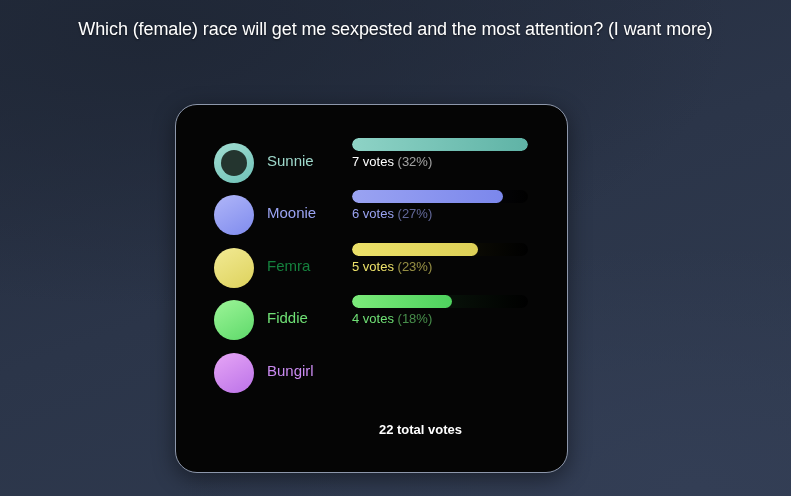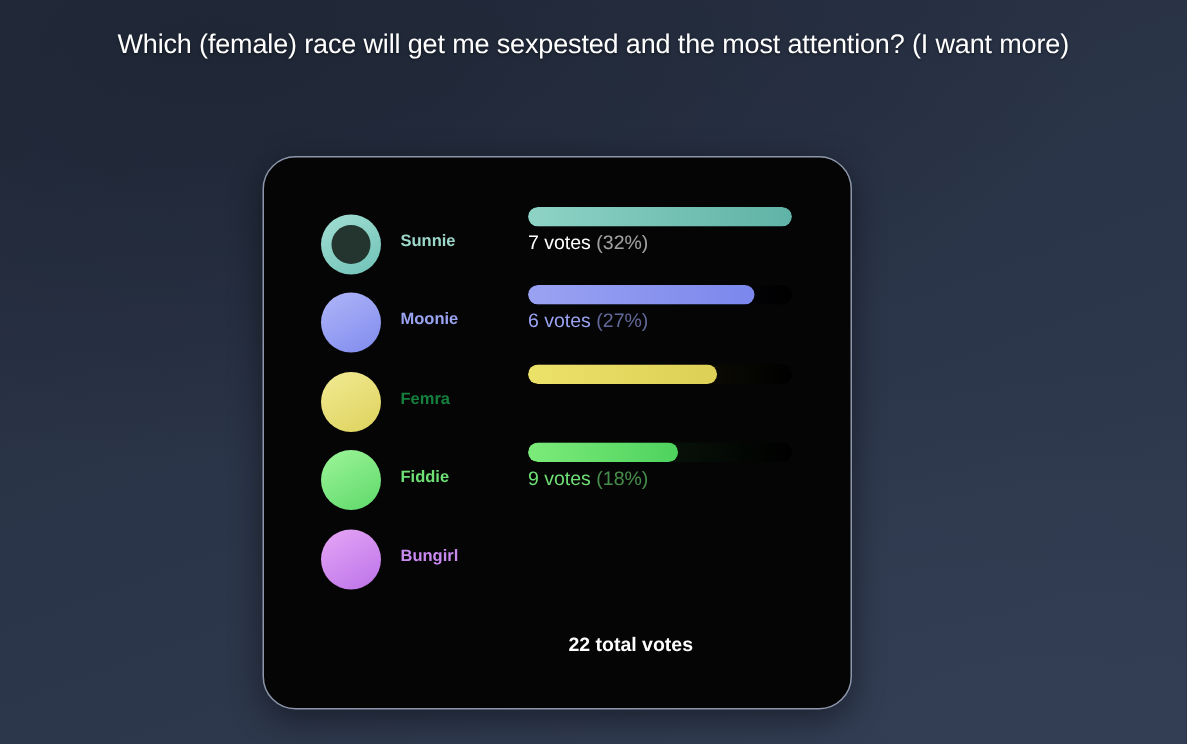--- a/index.html
+++ b/index.html
@@ -92,24 +92,23 @@
     height: 26px;
     border-radius: 50%;
     background: #24352f;
   }
 
   
   .option-name {
     position: absolute;
     left: 53px;
     top: 13px;
-    font-size: 11px;
+    font-size: 15px;
     line-height: 20px;
     white-space: nowrap;
-    font-weight: bold;
   }
 
   
   .bar-area {
     position: absolute;
     left: 138px;
     top: 0;
     width: 176px;
   }
   .bar-track {
@@ -189,32 +188,36 @@
         </div>
       </div>
 
       <div class="poll-row" data-row="2">
         <div class="avatar" style="background: linear-gradient(150deg, rgb(242, 234, 148) 0%, rgb(221, 210, 92) 100%);"></div>
         <div class="option-name" style="color: #15803d;">Femra</div>
         <div class="bar-area">
           <div class="bar-track" style="background: linear-gradient(90deg, rgb(35, 33, 12) 0%, rgb(0, 0, 0) 100%);">
             <div class="bar-fill" style="width: 71.4%; background: linear-gradient(90deg, rgb(236, 225, 105) 0%, rgb(221, 208, 87) 100%);"></div>
           </div>
+          <div class="vote-line" style="color: rgb(236, 225, 105);">
+            <span>5 votes</span>
+            <span class="vote-pct">(23%)</span>
+          </div>
         </div>
       </div>
 
       <div class="poll-row" data-row="3">
         <div class="avatar" style="background: linear-gradient(150deg, rgb(157, 245, 152) 0%, rgb(94, 217, 106) 100%);"></div>
         <div class="option-name" style="color: rgb(111, 224, 117);">Fiddie</div>
         <div class="bar-area">
           <div class="bar-track" style="background: linear-gradient(90deg, rgb(16, 38, 19) 0%, rgb(0, 0, 0) 100%);">
             <div class="bar-fill" style="width: 57.1%; background: linear-gradient(90deg, rgb(124, 235, 122) 0%, rgb(78, 210, 94) 100%);"></div>
           </div>
           <div class="vote-line" style="color: rgb(111, 224, 117);">
-            <span>9 votes</span>
+            <span>4 votes</span>
             <span class="vote-pct">(18%)</span>
           </div>
         </div>
       </div>
 
       <div class="poll-row" data-row="4">
         <div class="avatar" style="background: linear-gradient(150deg, rgb(231, 166, 246) 0%, rgb(187, 114, 232) 100%);"></div>
         <div class="option-name" style="color: rgb(201, 138, 240);">Bungirl</div>
       </div>
 

